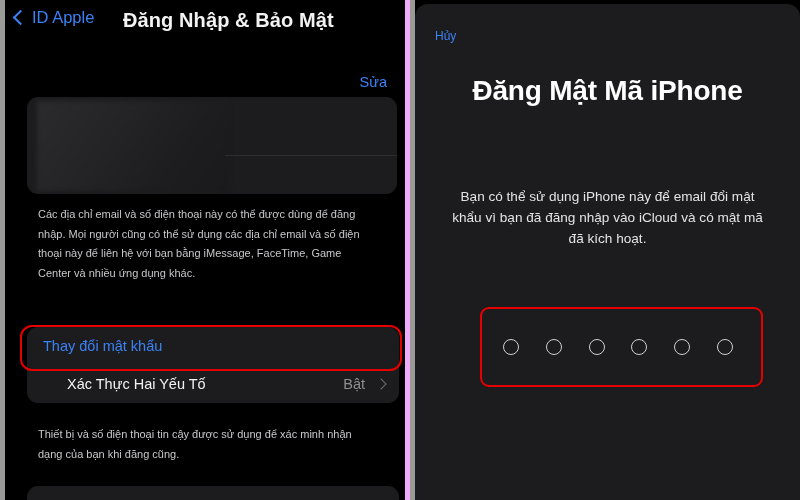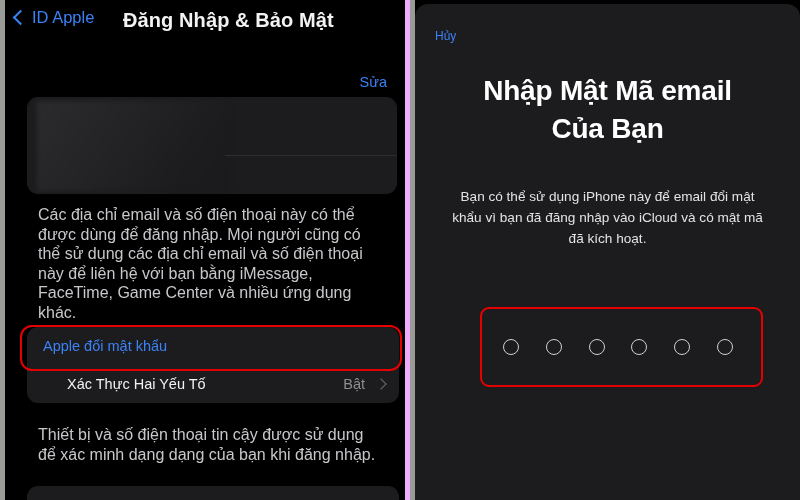--- a/index.html
+++ b/index.html
@@ -113,21 +113,21 @@
     left: 198px; right: 0; top: 58px;
     height: 1px;
     background: #2e2e30;
   }
 
   .blurb {
     position: absolute;
     left: 33px;
     width: 330px;
     color: #c8c8cc;
-    font-size: 16px;
+    font-size: 11px;
     line-height: 19.5px;
   }
   #blurb-1 { top: 205px; }
   #blurb-2 { top: 425px; width: 340px; }
 
   #hl-card {
     left: 22px; top: 327px;
     width: 372px; height: 76px;
   }
   .row {
@@ -270,45 +270,44 @@
 
     <div class="card" id="redacted-card">
       <div class="redact-block"></div>
       <div class="card-sep"></div>
     </div>
 
     <div class="blurb" id="blurb-1">Các địa chỉ email và số điện thoại này có thể được dùng để đăng nhập. Mọi người cũng có thể sử dụng các địa chỉ email và số điện thoại này để liên hệ với bạn bằng iMessage, FaceTime, Game Center và nhiều ứng dụng khác.</div>
 
     <div class="card" id="hl-card">
       <div class="row" id="row-change">
-        <span class="row-label accent">Apple đổi mật khẩu</span>
+        <span class="row-label accent">Thay đổi mật khẩu</span>
       </div>
       <div class="row" id="row-2fa">
         <span class="row-label">Xác Thực Hai Yếu Tố</span>
         <span class="row-right">
           <span class="row-value">Bật</span>
           <span class="chev-right"></span>
         </span>
       </div>
     </div>
 
     <div class="highlight-box" id="hl-box-left"></div>
 
-    <div class="blurb" id="blurb-2">Thiết bị và số điện thoại tin cậy được sử dụng để xác minh dạng dạng của bạn khi đăng nhập.</div>
+    <div class="blurb" id="blurb-2">Thiết bị và số điện thoại tin cậy được sử dụng để xác minh nhận dạng của bạn khi đăng cũng.</div>
 
     <div class="card" id="bottom-card"></div>
   </div>
 
   <div id="right-panel">
     <div id="sheet">
       <div class="cancel-link">Hủy</div>
 
       <div class="sheet-title">
-        <div>Nhập Mật Mã email</div>
-        <div>Của Bạn</div>
+        <div>Đăng Mật Mã iPhone</div>
       </div>
 
       <div class="sheet-desc">Bạn có thể sử dụng iPhone này để email đổi mật khẩu vì bạn đã đăng nhập vào iCloud và có mật mã đã kích hoạt.</div>
 
       <div id="passcode-row">
         <span class="pass-dot"></span>
         <span class="pass-dot"></span>
         <span class="pass-dot"></span>
         <span class="pass-dot"></span>
         <span class="pass-dot"></span>

